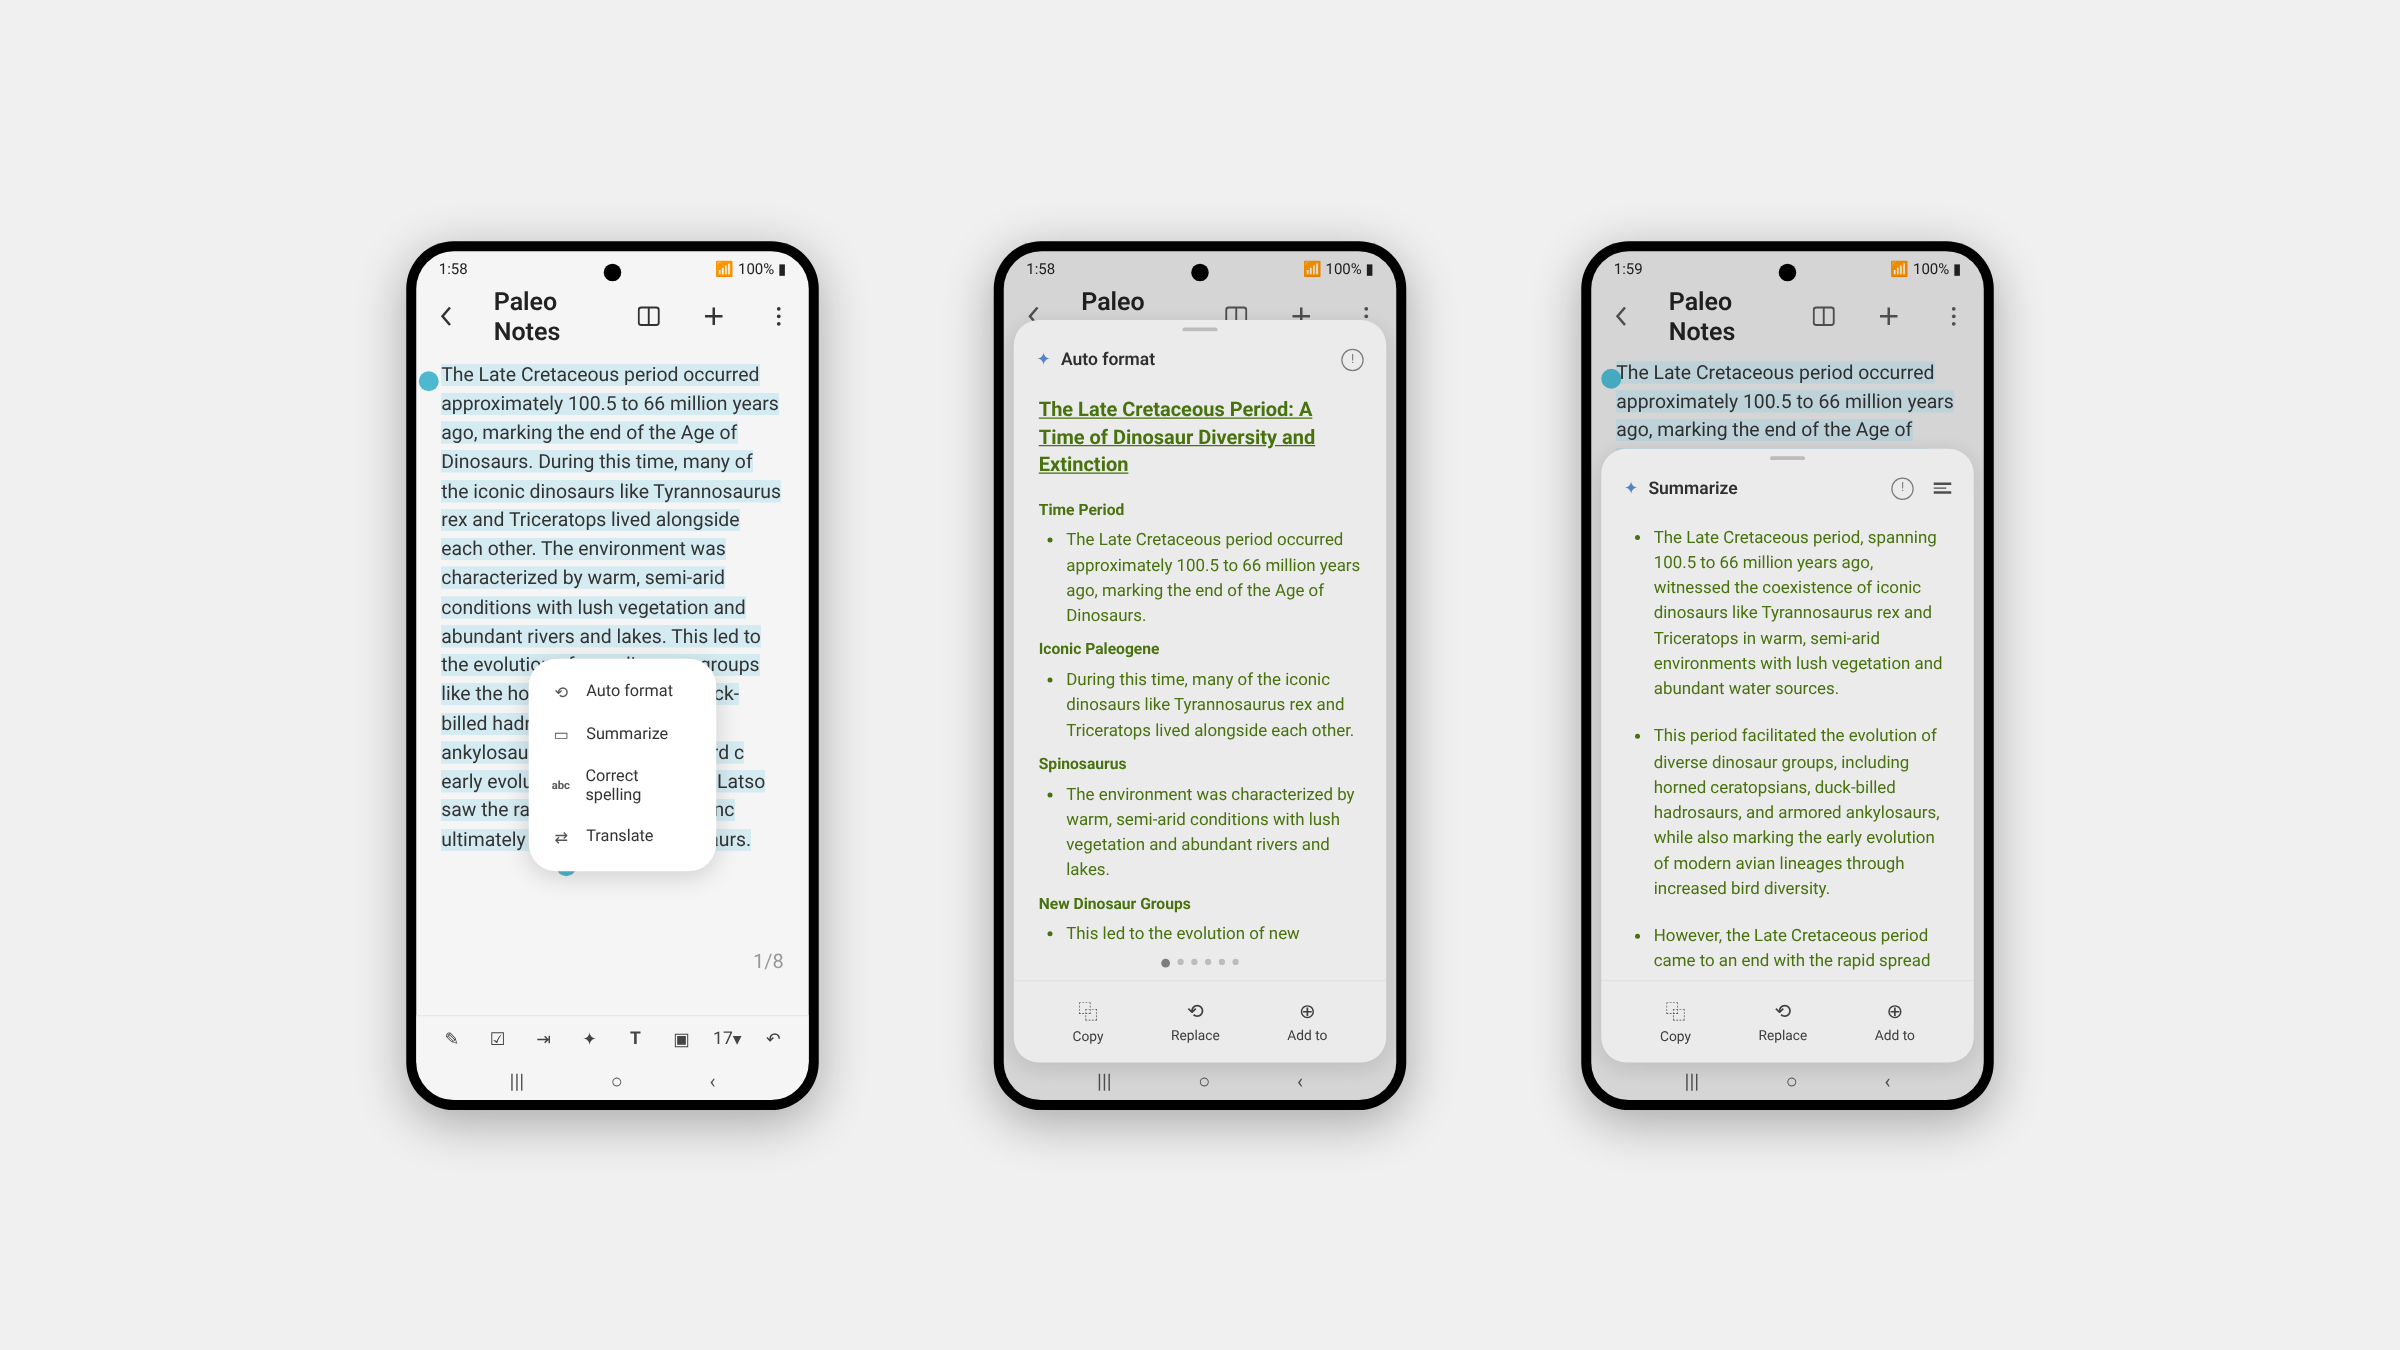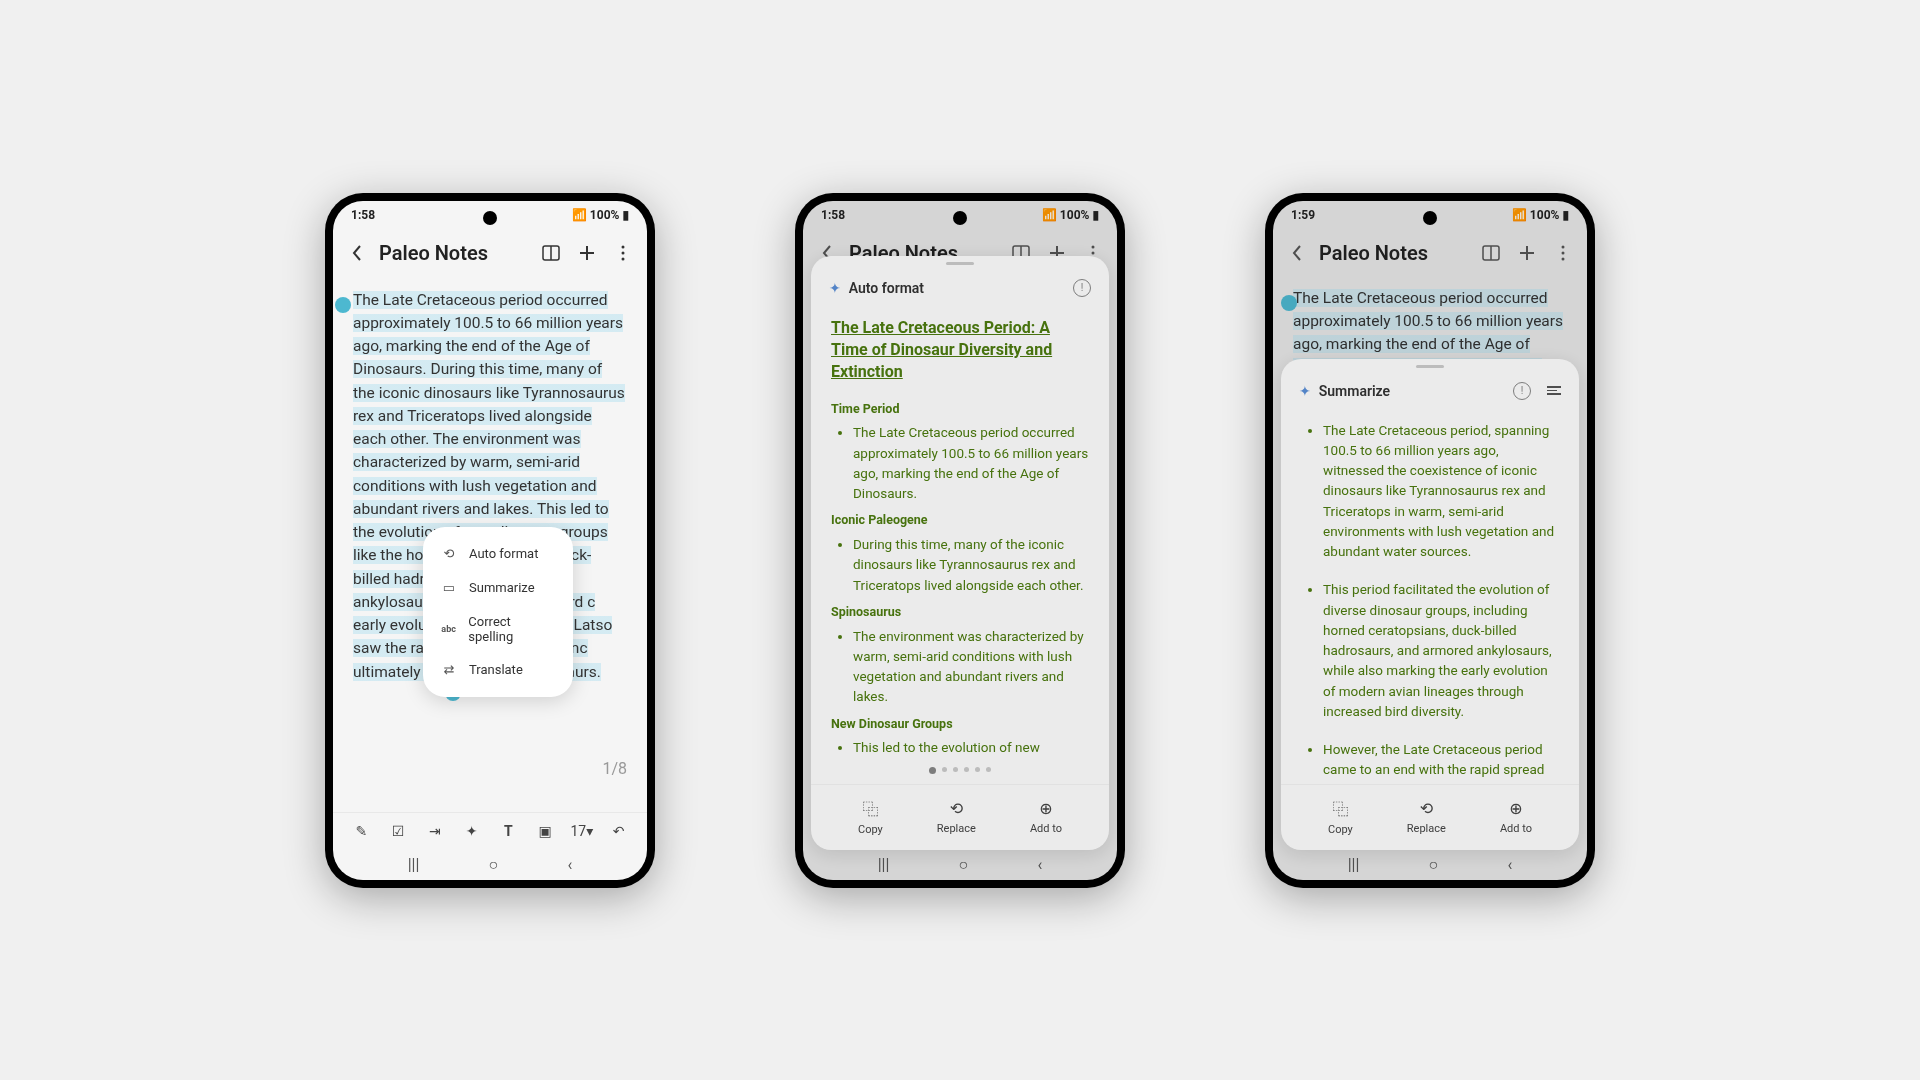--- a/index.html
+++ b/index.html
@@ -1,22 +1,22 @@
 <!DOCTYPE html>
 <html><head>
 <meta charset="utf-8">
 <style>
 *{box-sizing:border-box;margin:0;padding:0;font-family:-apple-system,BlinkMacSystemFont,"Segoe UI",Roboto,sans-serif}
 body{background:#f0f0f0;width:1920px;height:1080px;display:flex;justify-content:center;align-items:center;gap:140px}
 .phone{width:330px;height:695px;background:#000;border-radius:38px;padding:8px;box-shadow:0 10px 40px rgba(0,0,0,.3)}
 .screen{width:100%;height:100%;background:#f5f5f5;border-radius:30px;overflow:hidden;position:relative;display:flex;flex-direction:column}
-.status-bar{height:28px;display:flex;align-items:center;justify-content:space-between;padding:0 18px;font-size:12px;font-weight:700;color:#222}
+.status-bar{height:28px;display:flex;align-items:center;justify-content:space-between;padding:0 18px;font-size:12px;font-weight:400;color:#222}
 .status-bar .right{display:flex;align-items:center;gap:3px}
 .camera{position:absolute;top:10px;left:50%;transform:translateX(-50%);width:14px;height:14px;background:#000;border-radius:50%;z-index:10}
-.header{height:48px;display:flex;align-items:center;padding:0 10px;gap:8px}
+.header{height:48px;display:flex;align-items:center;padding:0 10px;gap:24px}
 .header .title{flex:1;font-size:20px;font-weight:600;color:#222}
 .hicn{width:28px;height:28px;display:flex;align-items:center;justify-content:center;cursor:pointer}
 .content{flex:1;overflow:hidden;position:relative}
 .note-text{padding:12px 20px;font-size:15.5px;line-height:1.5;color:#333}
 .highlight{background:linear-gradient(to bottom,rgba(180,225,240,.5),rgba(180,225,240,.5))}
 .sel-handle{position:absolute;width:16px;height:16px;background:#4db8d0;border-radius:50%}
 .context-menu{position:absolute;left:90px;top:250px;background:#fff;border-radius:22px;box-shadow:0 4px 20px rgba(0,0,0,.15);padding:10px 0;width:150px;z-index:5}
 .ctx-item{display:flex;align-items:center;gap:12px;padding:9px 18px;font-size:13px;color:#333;cursor:pointer}
 .ctx-icn{width:16px;height:16px;display:flex;align-items:center;justify-content:center;font-size:13px;color:#555}
 .page-ind{position:absolute;right:20px;bottom:102px;font-size:16px;color:#999}

